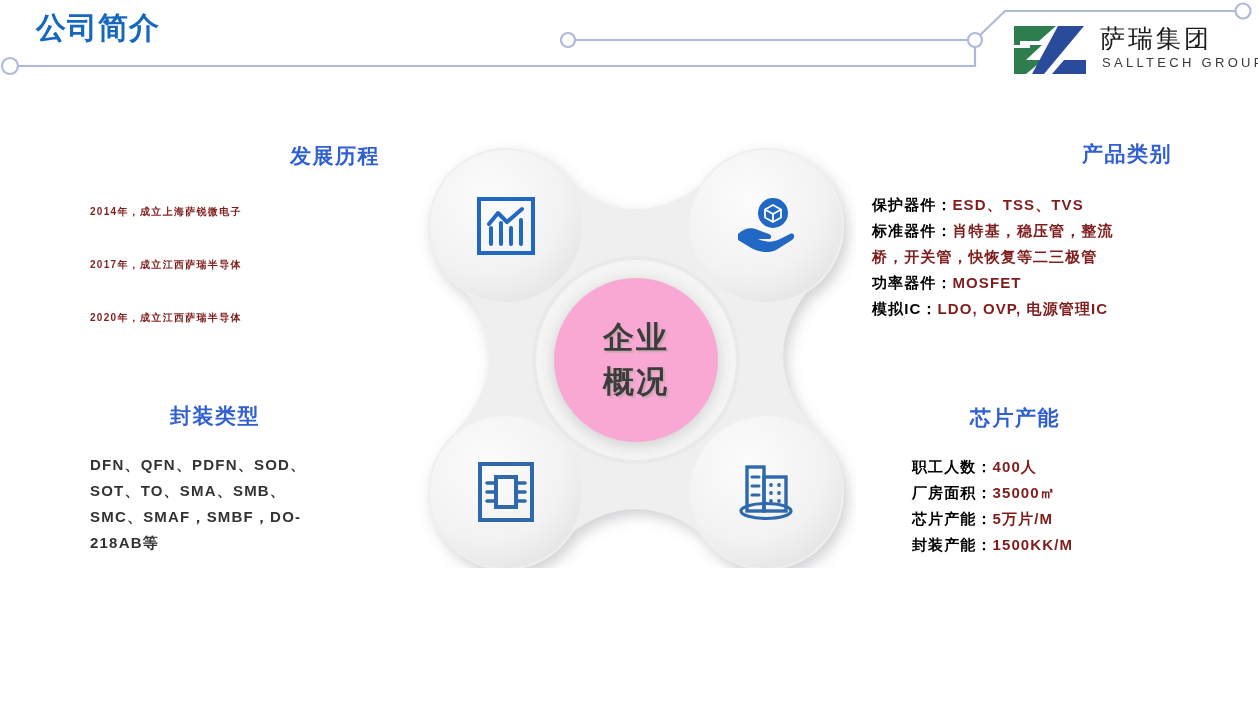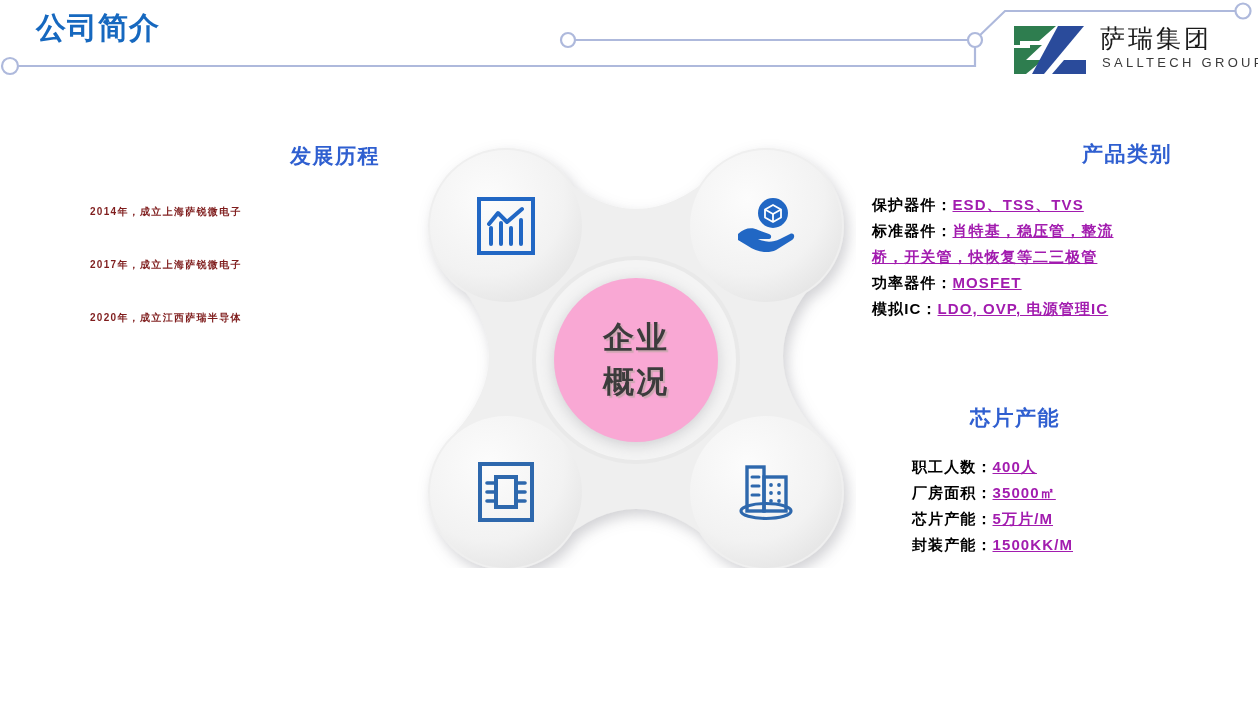--- a/index.html
+++ b/index.html
@@ -47,21 +47,21 @@
   }
   .hist-line{
     font-size:10px;font-weight:bold;color:#7f1d1d;
     letter-spacing:1.3px;line-height:20px;margin-bottom:33px;
   }
   .kv{
     font-size:15px;line-height:26px;letter-spacing:1.1px;
     color:#333333;font-weight:bold;white-space:nowrap;
   }
   .kv .k{color:#000000;}
-  .kv .v{color:#a21caf;text-decoration:underline;}
+  .kv .v{color:#7f1d1d;}
 
   
   #panel-history{left:90px;top:142px;width:300px;}
   #panel-history .panel-title{display:block;text-align:right;width:290px;margin-bottom:32px;}
   #panel-package{left:90px;top:402px;width:300px;}
   #panel-package .panel-title{display:block;text-align:center;width:250px;margin-bottom:22px;}
   #panel-package .panel-body{width:248px;}
   #panel-product{left:872px;top:140px;width:330px;}
   #panel-product .panel-title{display:block;text-align:right;width:300px;margin-bottom:24px;}
   #panel-scale{left:900px;top:404px;width:300px;}
@@ -124,25 +124,34 @@
       </svg>
       <div class="logo-cn">萨瑞集团</div>
       <div class="logo-en">SALLTECH GROUP</div>
     </div>
   </div>
 
   <div class="panel" id="panel-history">
     <div class="panel-title">发展历程</div>
     <div class="panel-body">
       <div class="hist-line">2014年，成立上海萨锐微电子</div>
-      <div class="hist-line">2017年，成立上海萨锐微电子</div>
+      <div class="hist-line">2017年，成立江西萨瑞半导体</div>
       <div class="hist-line">2020年，成立江西萨瑞半导体</div>
     </div>
   </div>
 
+  <div class="panel" id="panel-package">
+    <div class="panel-title">封装类型</div>
+    <div class="panel-body">
+      <div class="body-line">DFN、QFN、PDFN、SOD、</div>
+      <div class="body-line">SOT、TO、SMA、SMB、</div>
+      <div class="body-line">SMC、SMAF，SMBF，DO-</div>
+      <div class="body-line">218AB等</div>
+    </div>
+  </div>
 
   <div class="panel" id="panel-product">
     <div class="panel-title">产品类别</div>
     <div class="panel-body">
       <div class="kv">
         <span class="k">保护器件：</span><span class="v">ESD、TSS、TVS</span>
       </div>
       <div class="kv">
         <span class="k">标准器件：</span><span class="v">肖特基，稳压管，整流</span>
       </div>

